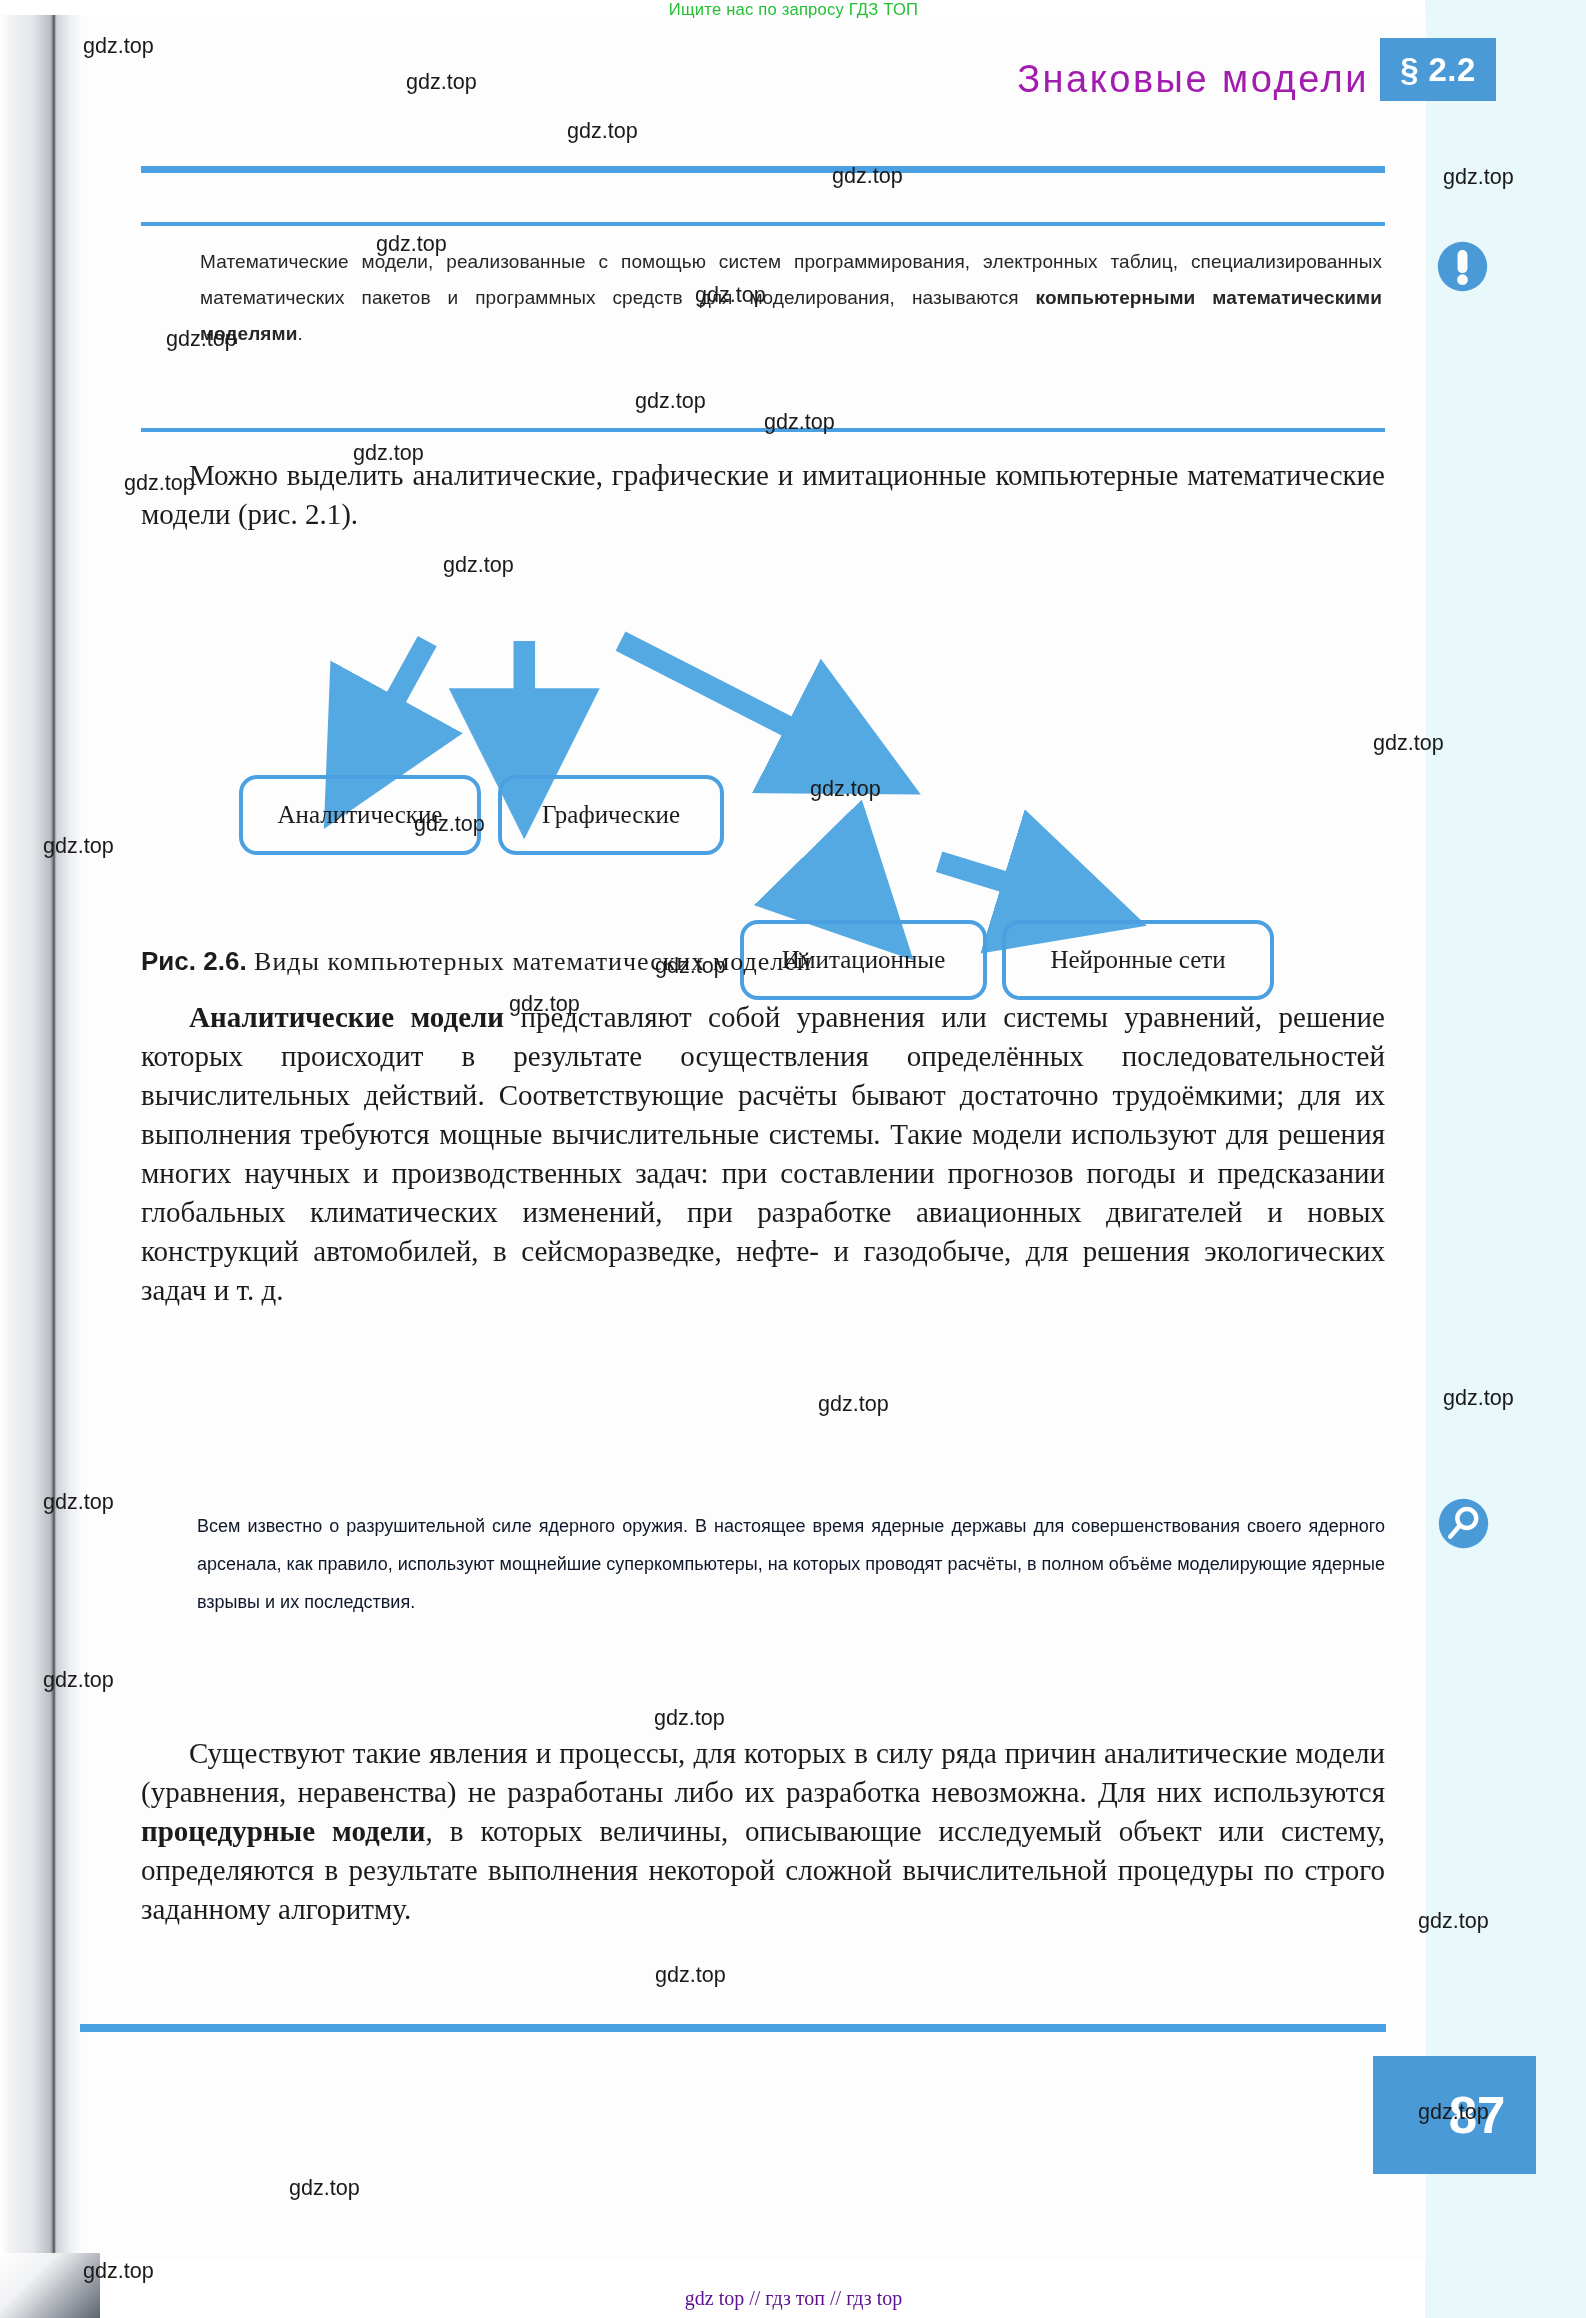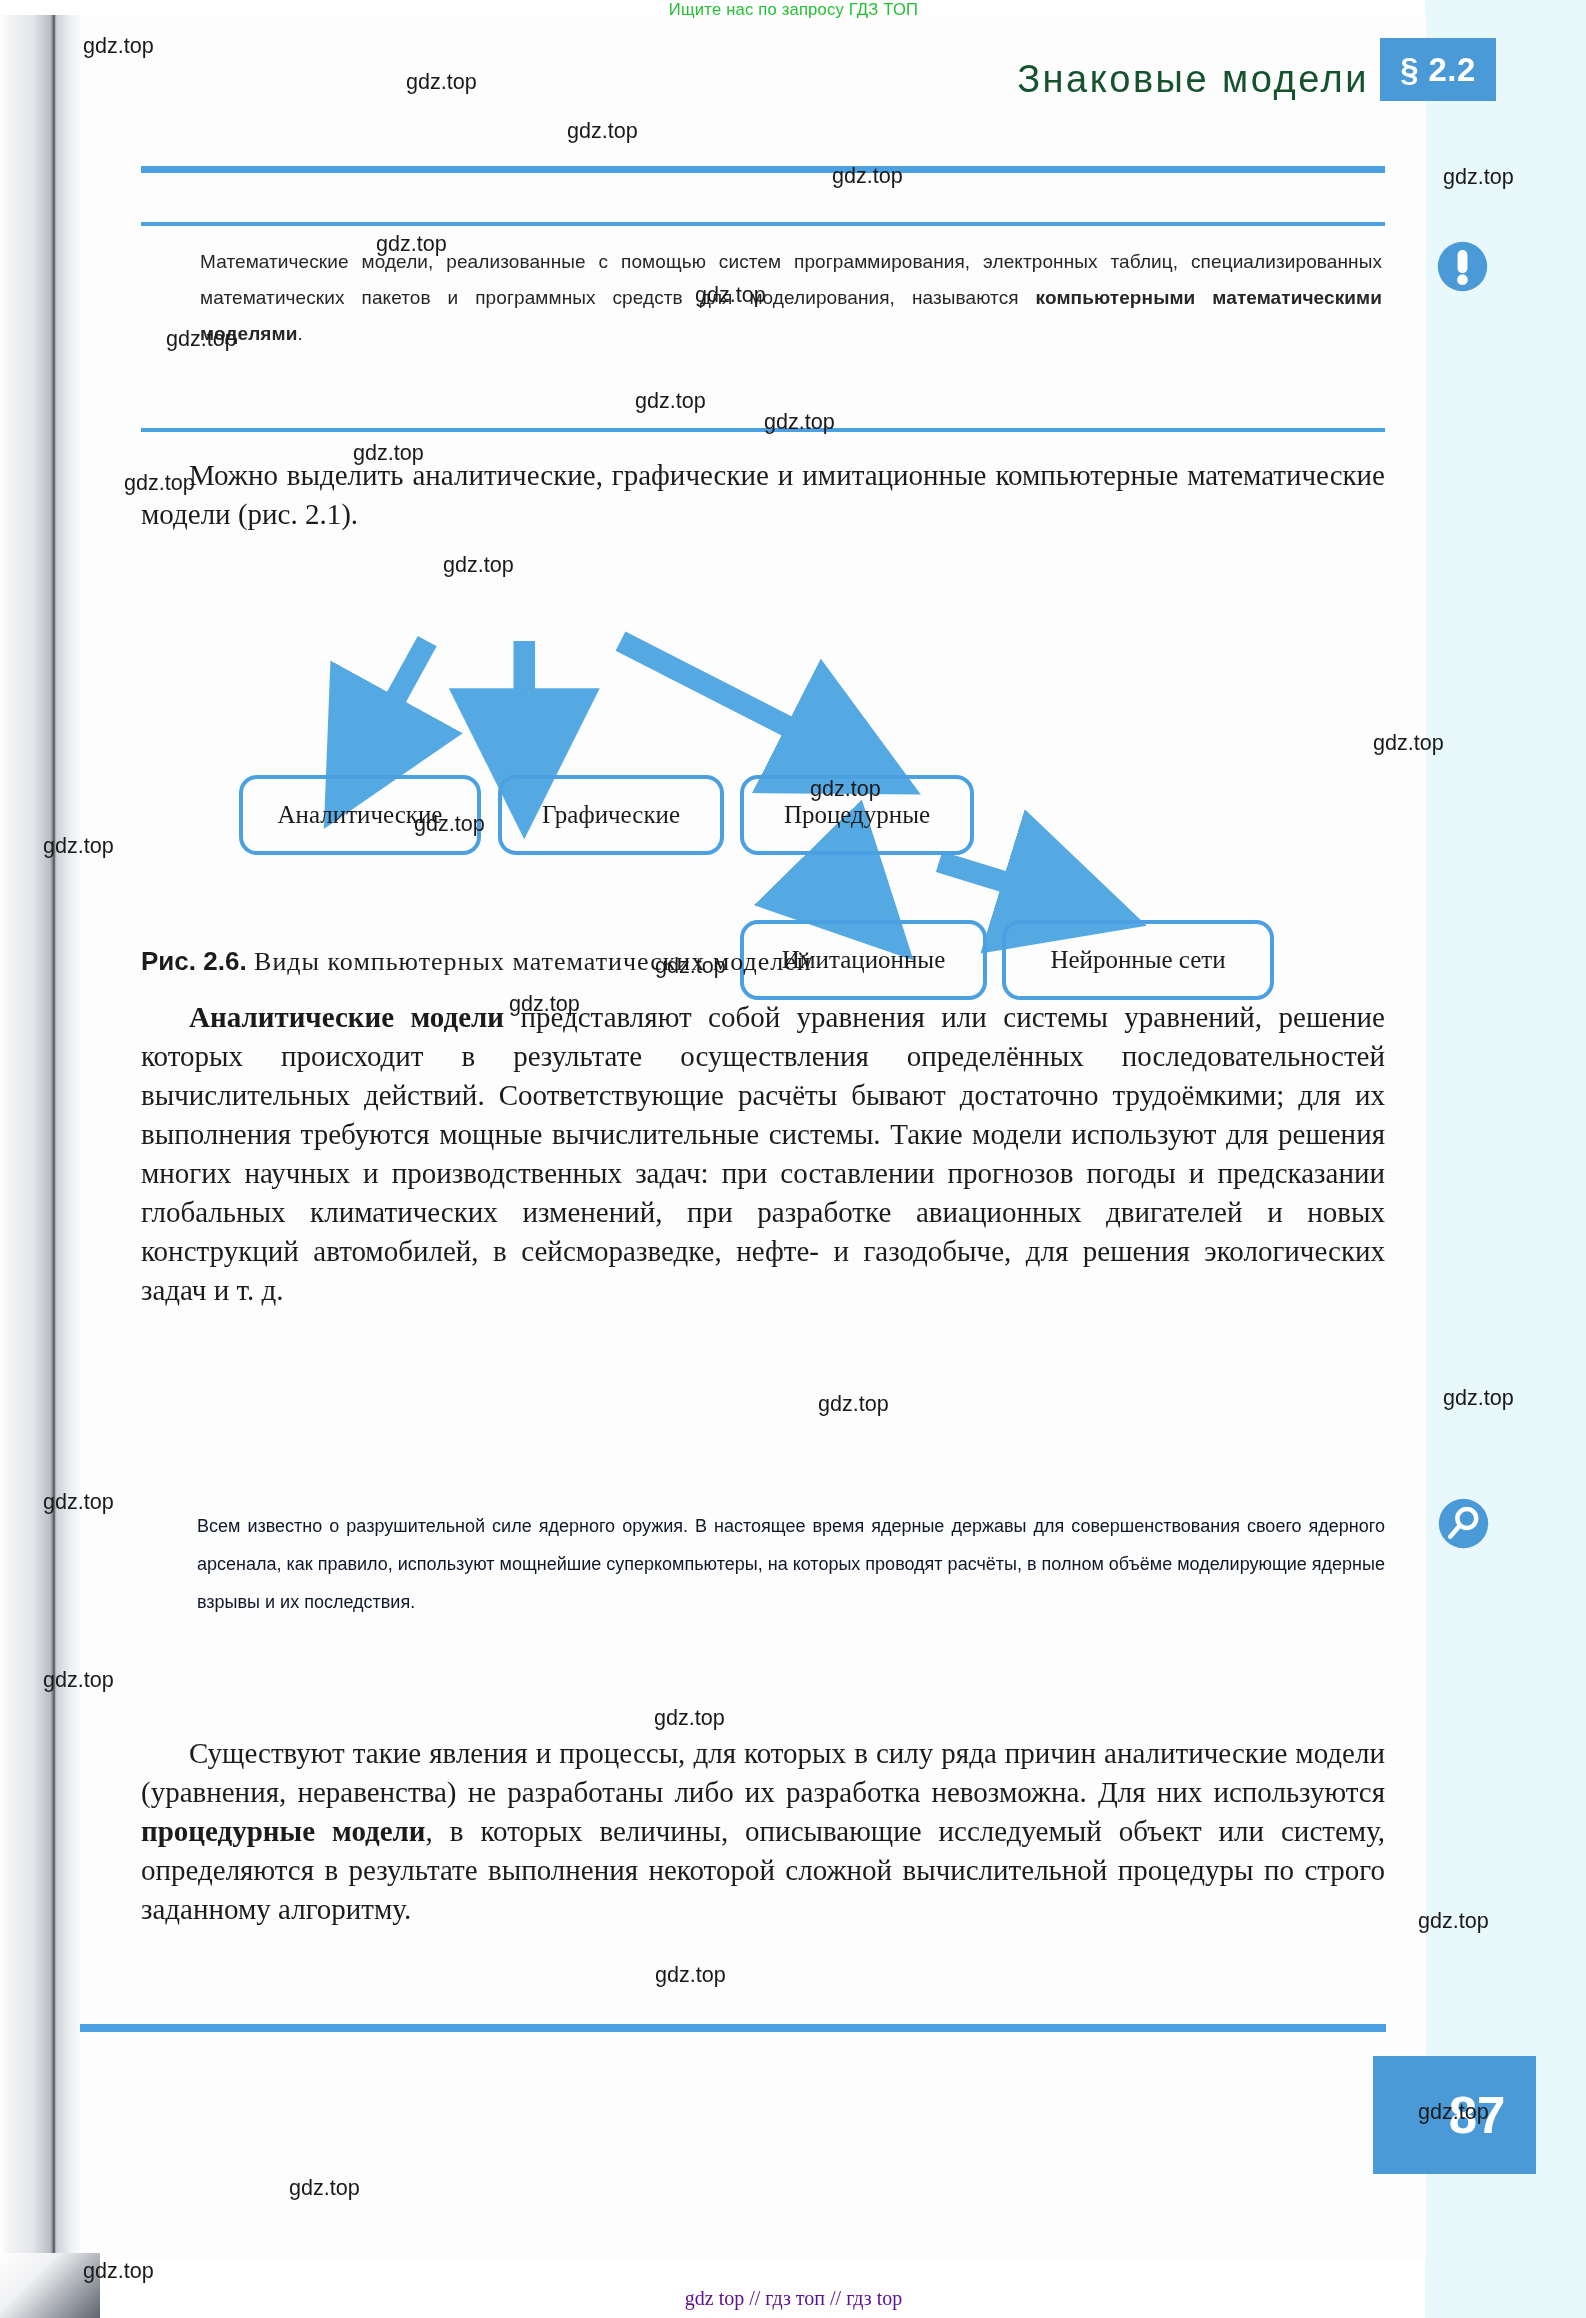--- a/index.html
+++ b/index.html
@@ -30,21 +30,21 @@
   .footer{position:absolute;left:0;top:2278px;width:1587px;height:40px;
     display:flex;align-items:center;justify-content:center;}
   .footer span{color:#5b1090;font-family:"Liberation Serif", serif;font-size:20px;}
 
   
   .section-badge{position:absolute;left:1380px;top:38px;width:116px;height:63px;
     background:#4a9ad8;color:#ffffff;display:flex;align-items:center;justify-content:center;
     font-family:"Liberation Sans", sans-serif;font-weight:bold;font-size:33px;letter-spacing:0.4px;}
   .header-title{position:absolute;left:747px;top:50px;width:622px;height:51px;
     display:flex;align-items:flex-end;justify-content:flex-end;
-    font-family:"Liberation Sans", sans-serif;font-size:38px;color:#14532d;letter-spacing:2.5px;}
+    font-family:"Liberation Sans", sans-serif;font-size:38px;color:#a21caf;letter-spacing:2.5px;}
   .rule-thick{position:absolute;left:141px;top:166px;width:1244px;height:6.6px;background:#4aa0e0;}
 
   
   .rule-thin-top{position:absolute;left:141px;top:222px;width:1244px;height:4.1px;background:#4aa0e0;}
   .rule-thin-bot{position:absolute;left:141px;top:428px;width:1244px;height:4.1px;background:#4aa0e0;}
   .callout{position:absolute;left:197px;top:241px;width:1188px;}
   .callout p{margin:3px;font-family:"Liberation Sans", sans-serif;font-size:19px;line-height:36px;
     color:#262626;text-align:justify;text-align-last:left;letter-spacing:0.1px;}
   .callout b{font-weight:bold;}
 
@@ -154,21 +154,20 @@
     <line x1="578" y1="118" x2="852" y2="258" stroke="#55a9e2" stroke-width="26" marker-end="url(#ah)"></line>
 
     <line x1="815" y1="384" x2="862" y2="432" stroke="#55a9e2" stroke-width="26" marker-end="url(#ah)"></line>
 
     <line x1="962" y1="384" x2="1118" y2="432" stroke="#55a9e2" stroke-width="26" marker-end="url(#ah)"></line>
   </svg>
 
 
   <div class="node node-l2 node-a">Аналитические</div>
   <div class="node node-l2 node-g">Графические</div>
-  <div class="node node-l2 node-p">Процедурные</div>
 
   <div class="node node-l3 node-i">Имитационные</div>
   <div class="node node-l3 node-n">Нейронные сети</div>
 </div>
 
 <div class="figcap">
   <b>Рис. 2.6.</b><span> Виды компьютерных математических моделей</span>
 </div>
 
 <div class="body-serif p-analytic">

